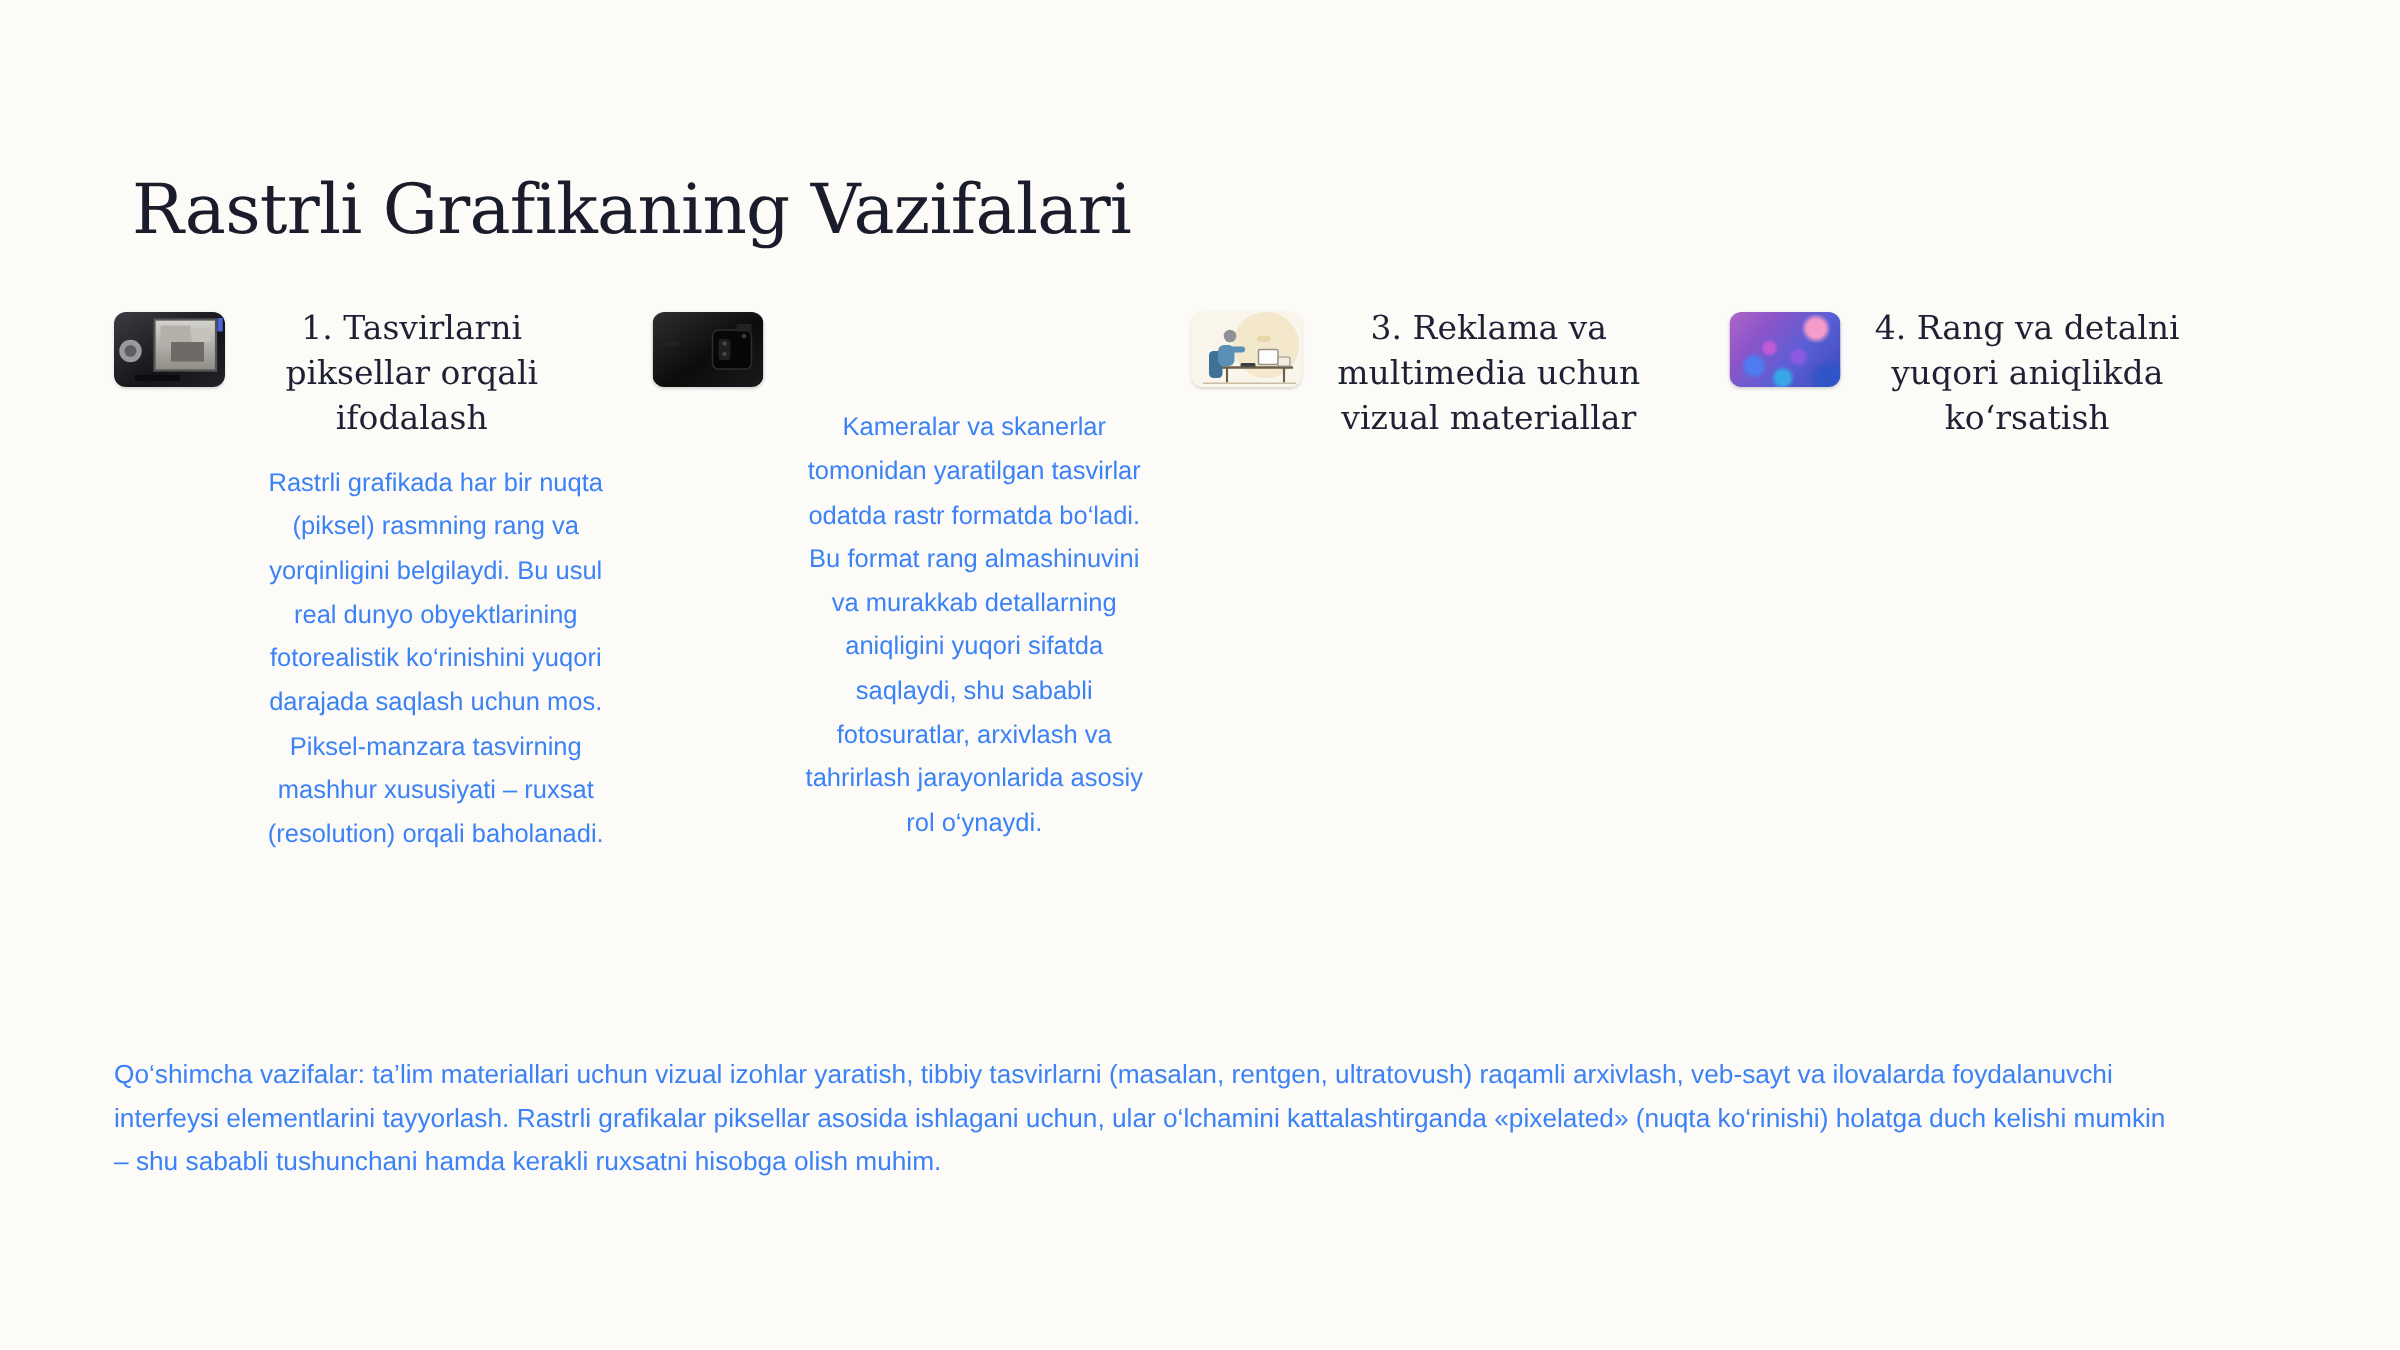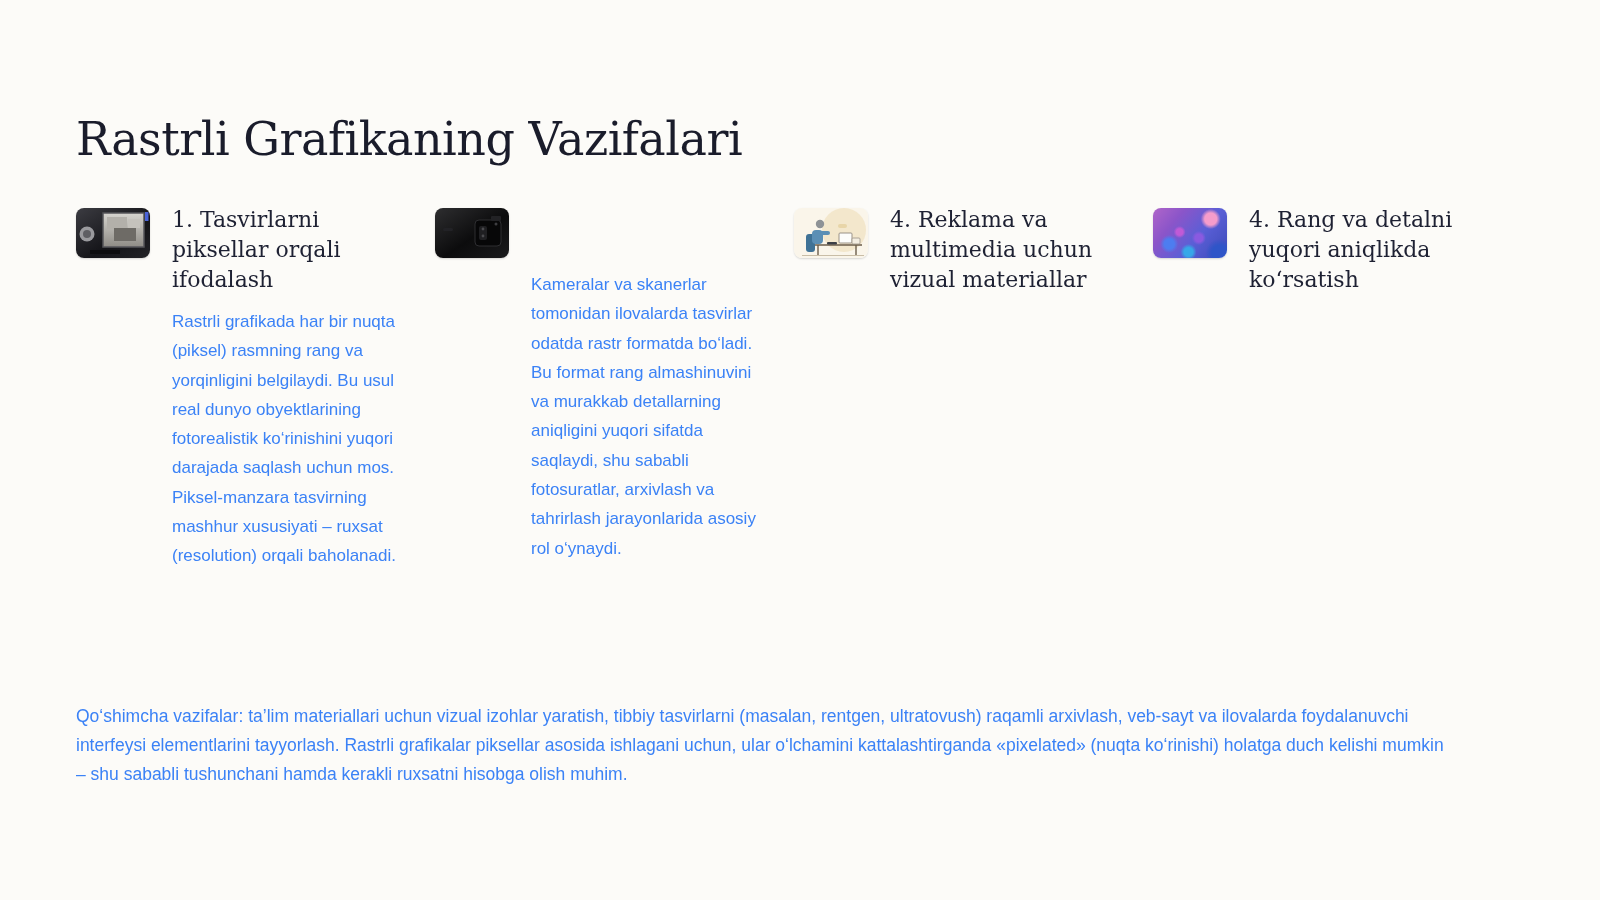--- a/index.html
+++ b/index.html
@@ -5,32 +5,32 @@
   html,body{margin:0;padding:0;}
   body{
     width:1600px;height:900px;
     background:#fcfbf8;
     font-family:"Liberation Sans",sans-serif;
     position:relative;overflow:hidden;
     color:#4b4f5a;
   }
   .slide{position:absolute;inset:0;}
   .page-title{
-    position:absolute;left:76px;top:112px;
+    position:absolute;left:88px;top:112px;
     font-family:"DejaVu Serif","Liberation Serif",serif;
     font-size:46px;line-height:1.2;
     letter-spacing:-0.5px;
     color:#1a1c2b;font-weight:500;
     margin:0;
   }
   .columns{
     position:absolute;left:76px;top:208px;
     display:grid;grid-template-columns:repeat(4,359px);
   }
-  .col{position:relative;}
+  .col{position:relative;text-align:center;}
   .col-head{display:flex;align-items:flex-start;}
   .thumb{
     width:74px;height:50px;border-radius:8px;
     flex:0 0 74px;margin-right:22px;
     overflow:hidden;position:relative;
     box-shadow:0 1px 2px rgba(0,0,0,0.15);
   }
   .thumb svg{display:block;width:74px;height:50px;}
   .thumb-bokeh{
     background:
@@ -116,21 +116,21 @@
             <rect x="40" y="12" width="26" height="26" rx="4" fill="#070708" stroke="#2e2e31" stroke-width="1"></rect>
             <rect x="44" y="18" width="8" height="14" rx="2" fill="#1f1f22"></rect>
             <circle cx="48" cy="21" r="1.4" fill="#4a4a4e"></circle>
             <circle cx="48" cy="28" r="1.4" fill="#4a4a4e"></circle>
             <rect x="56" y="8" width="10" height="5" rx="1" fill="#222225"></rect>
             <circle cx="61" cy="16" r="1.5" fill="#3d3d41"></circle>
             <rect x="8" y="20" width="10" height="3" rx="1.5" fill="#222226"></rect>
           </svg>
         </div>
       </div>
-      <p class="col-body">Kameralar va skanerlar tomonidan ilovalarda tasvirlar odatda rastr formatda bo‘ladi. Bu format rang almashinuvini va murakkab detallarning aniqligini yuqori sifatda saqlaydi, shu sababli fotosuratlar, arxivlash va tahrirlash jarayonlarida asosiy rol o‘ynaydi.</p>
+      <p class="col-body">Kameralar va skanerlar tomonidan yaratilgan tasvirlar odatda rastr formatda bo‘ladi. Bu format rang almashinuvini va murakkab detallarning aniqligini yuqori sifatda saqlaydi, shu sababli fotosuratlar, arxivlash va tahrirlash jarayonlarida asosiy rol o‘ynaydi.</p>
     </div>
 
     <div class="col">
       <div class="col-head">
         <div class="thumb">
           <svg viewBox="0 0 74 50">
             <rect width="74" height="50" fill="#faf5ea"></rect>
             <circle cx="50" cy="22" r="22" fill="#f0e2c2" opacity="0.75"></circle>
             <rect x="44" y="16" width="9" height="4" rx="2" fill="#e8d5a8"></rect>
             <line x1="18" y1="37" x2="68" y2="37" stroke="#6b5d4a" stroke-width="1.6"></line>
@@ -139,21 +139,21 @@
             <rect x="45" y="25" width="13" height="10" rx="1" fill="#fdfdfb" stroke="#9a9287" stroke-width="1"></rect>
             <rect x="58" y="30" width="8" height="6" rx="1" fill="#f3ede0" stroke="#9a9287" stroke-width="0.8"></rect>
             <rect x="12" y="26" width="9" height="18" rx="3" fill="#3f7296"></rect>
             <rect x="18" y="22" width="11" height="14" rx="4" fill="#5b8fb5"></rect>
             <circle cx="26" cy="16" r="4.2" fill="#8e9296"></circle>
             <rect x="26" y="23" width="10" height="4" rx="2" fill="#5b8fb5"></rect>
             <rect x="33" y="34" width="10" height="2.5" rx="1" fill="#3c3f45"></rect>
             <line x1="8" y1="47.5" x2="70" y2="47.5" stroke="#c9bda6" stroke-width="1"></line>
           </svg>
         </div>
-        <h3 class="col-heading">4. Reklama va multimedia uchun vizual materiallar</h3>
+        <h3 class="col-heading">3. Reklama va multimedia uchun vizual materiallar</h3>
       </div>
     </div>
 
     <div class="col">
       <div class="col-head">
         <div class="thumb thumb-bokeh"></div>
         <h3 class="col-heading">4. Rang va detalni yuqori aniqlikda ko‘rsatish</h3>
       </div>
     </div>
 

